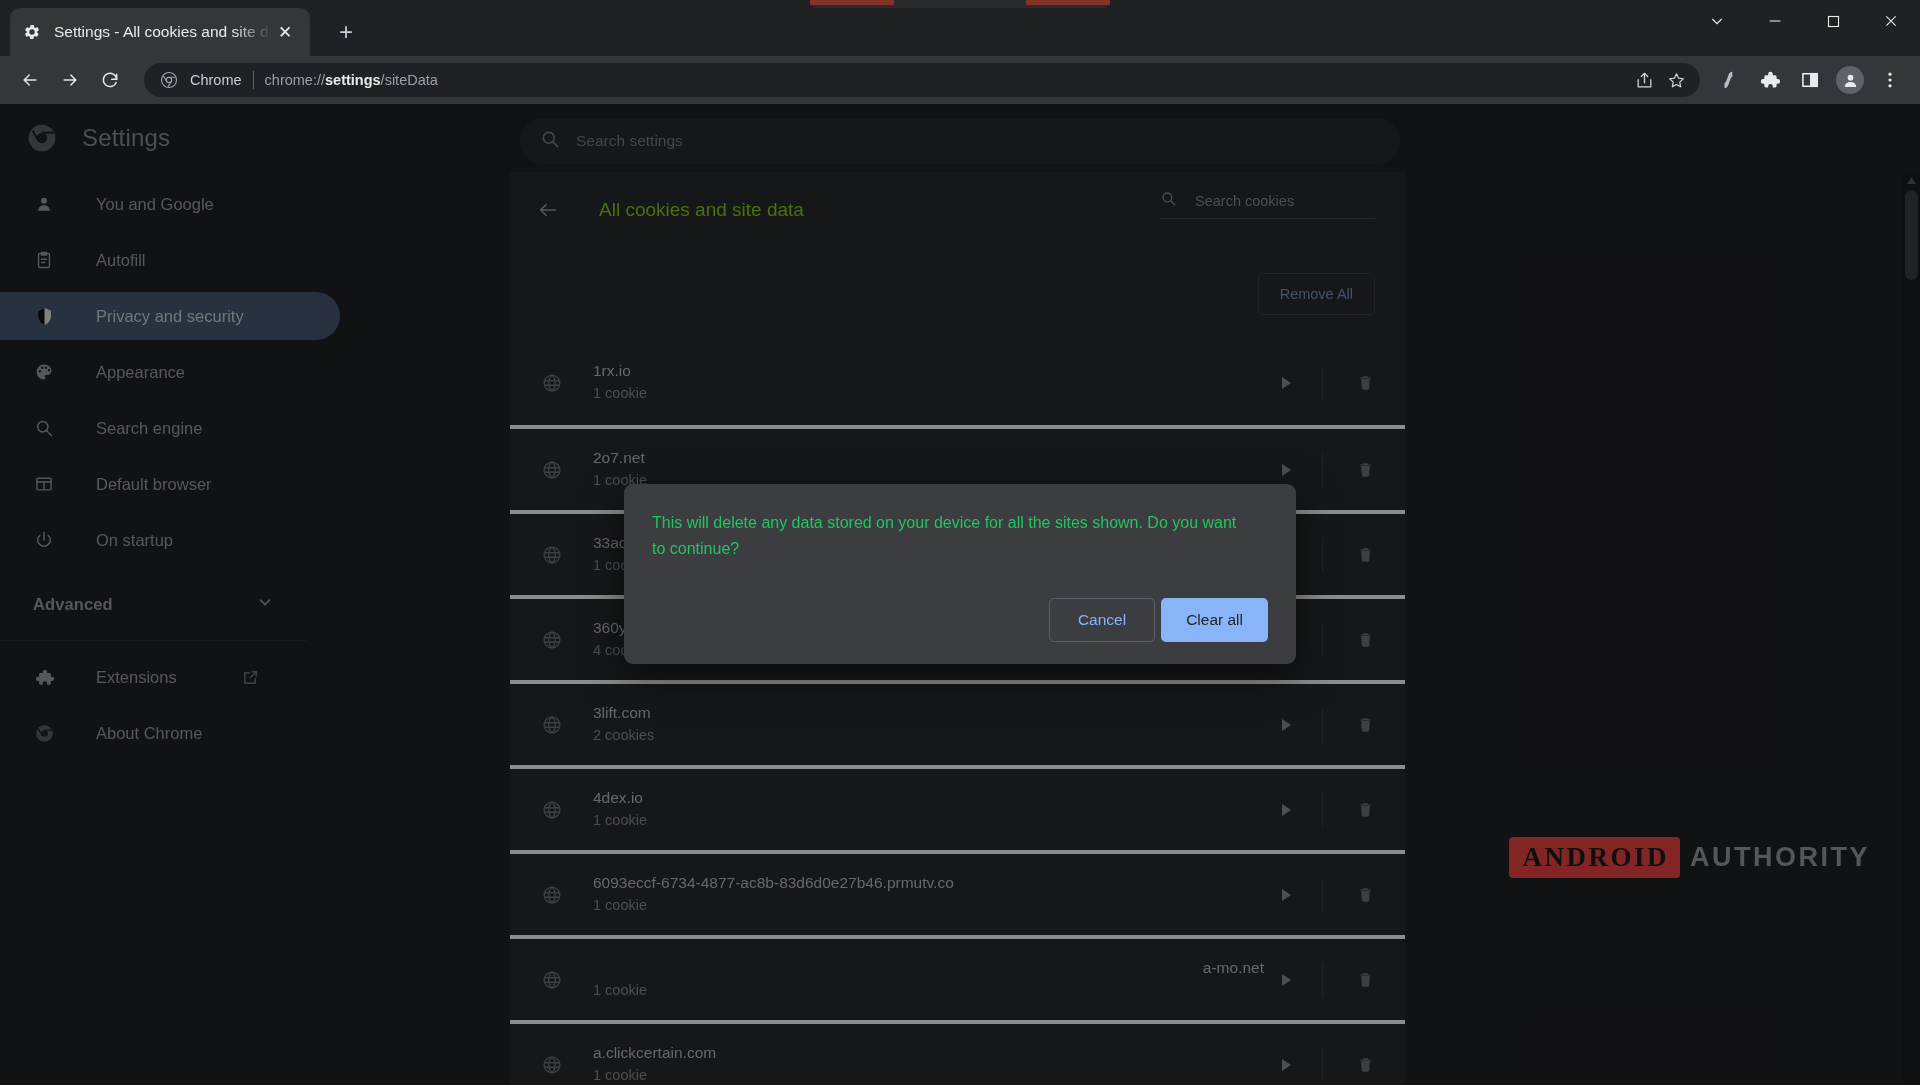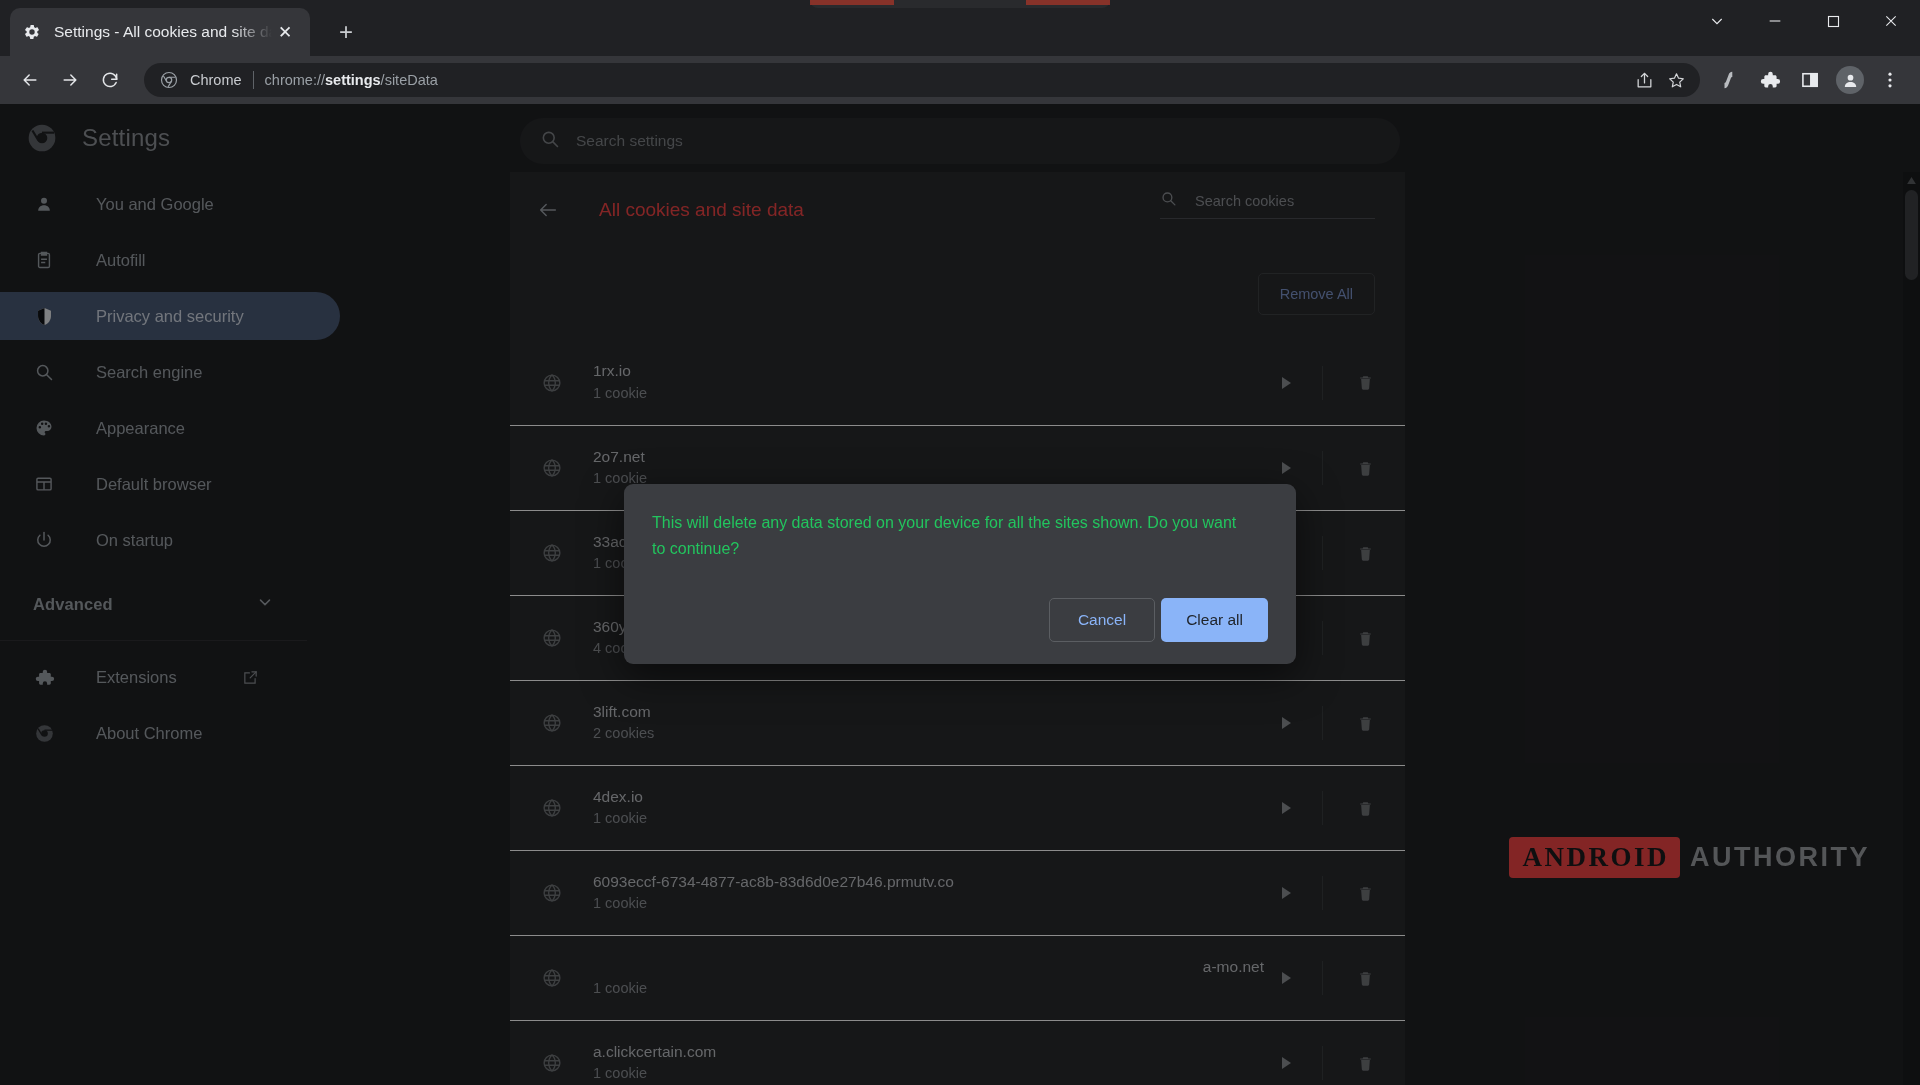--- a/index.html
+++ b/index.html
@@ -117,35 +117,35 @@
   .navitem .ext-open { position: absolute; right: 80px; width: 20px; height: 20px; display:flex; align-items:center; justify-content:center; }
 
   
   .content { position: absolute; top: 68px; left: 340px; right: 0; bottom: 0; }
   .card {
     position: absolute; left: 170px; top: 0; width: 895px; min-height: 981px;
     background: #292a2d;
   }
   .card-head { height: 76px; display: flex; align-items: center; padding: 0 0 0 25px; position: relative; }
   .back-arrow { width: 26px; height: 26px; display:flex; align-items:center; justify-content:center; color: #9aa0a6; }
-  .card-title { color: #ef4444; font-size: 19px; margin-left: 38px; }
+  .card-title { color: #84cc16; font-size: 19px; margin-left: 38px; }
   .search-cookies {
     position: absolute; right: 30px; top: 18px; width: 215px; display: flex; align-items: center;
     border-bottom: 1px solid #4a4c50; padding-bottom: 7px;
   }
   .sc-label { color: #8a8e93; font-size: 14.5px; margin-left: 18px; }
   .removeall-wrap { height: 92px; display: flex; align-items: center; justify-content: flex-end; padding-right: 30px; }
   .btn-outline {
     border: 1px solid #3d4043; border-radius: 5px; color: #7b93c9;
     font-size: 14.5px; padding: 12px 21px; background: transparent;
     font-family: "Liberation Sans", sans-serif;
   }
 
   .cookie-row {
-    height: 85px; display: flex; align-items: center; border-top: 1px solid #ffffff;
+    height: 85px; display: flex; align-items: center; border-top: 4px solid #ffffff;
     padding-left: 30px; position: relative;
   }
   .cookie-row:first-of-type { border-top: none; }
   .globe { width: 24px; height: 24px; flex: 0 0 24px; display:flex; align-items:center; justify-content:center; color: #6f7376; }
   .cookie-text { margin-left: 29px; flex: 1 1 auto; min-width: 0; }
   .cookie-site { color: #b9bcc0; font-size: 15.5px; line-height: 1.45; white-space: nowrap; }
   .cookie-count { color: #8a8e93; font-size: 14.5px; line-height: 1.5; }
   .row-actions { display: flex; align-items: center; }
   .row-expand { width: 44px; height: 44px; display: flex; align-items: center; justify-content: center; color: #8a8e93; font-size: 12px; }
   .row-sep { width: 1px; height: 34px; background: #3a3c3f; margin: 0 14px; }
@@ -359,35 +359,35 @@
           <svg width="21" height="21" viewBox="0 0 24 24">
               <path d="M12 2.2 4.6 5.3v6c0 4.7 3.2 9 7.4 10.5 4.2-1.5 7.4-5.8 7.4-10.5v-6z" fill="#e8eaed"></path>
               <path d="M12 2.2 4.6 5.3v6c0 4.7 3.2 9 7.4 10.5z" fill="#111316"></path>
             </svg>
         </span>
         <span>Privacy and security</span>
       </div>
 
       <div class="navitem">
         <span class="ni-icon">
+          <svg width="20" height="20" viewBox="0 0 24 24" fill="currentColor">
+              <path d="M12 3a9 9 0 0 0 0 18c1 0 1.7-.8 1.7-1.7 0-.5-.2-.9-.5-1.2-.3-.3-.4-.6-.4-1 0-.9.7-1.6 1.6-1.6H16a5 5 0 0 0 5-5c0-4-4-7.5-9-7.5zM7 12.5A1.5 1.5 0 1 1 7 9.5a1.5 1.5 0 0 1 0 3zm2.8-4A1.5 1.5 0 1 1 9.8 5.5a1.5 1.5 0 0 1 0 3zm4.5 0a1.5 1.5 0 1 1 0-3 1.5 1.5 0 0 1 0 3zm3.6 3a1.5 1.5 0 1 1 0-3 1.5 1.5 0 0 1 0 3z"></path>
+            </svg>
+        </span>
+        <span>Appearance</span>
+      </div>
+
+      <div class="navitem">
+        <span class="ni-icon">
           <svg width="20" height="20" viewBox="0 0 24 24" fill="none" stroke="currentColor" stroke-width="1.8" stroke-linecap="round">
               <circle cx="10.5" cy="10.5" r="6.2"></circle>
               <path d="M15.2 15.2 21 21"></path>
             </svg>
         </span>
         <span>Search engine</span>
-      </div>
-
-      <div class="navitem">
-        <span class="ni-icon">
-          <svg width="20" height="20" viewBox="0 0 24 24" fill="currentColor">
-              <path d="M12 3a9 9 0 0 0 0 18c1 0 1.7-.8 1.7-1.7 0-.5-.2-.9-.5-1.2-.3-.3-.4-.6-.4-1 0-.9.7-1.6 1.6-1.6H16a5 5 0 0 0 5-5c0-4-4-7.5-9-7.5zM7 12.5A1.5 1.5 0 1 1 7 9.5a1.5 1.5 0 0 1 0 3zm2.8-4A1.5 1.5 0 1 1 9.8 5.5a1.5 1.5 0 0 1 0 3zm4.5 0a1.5 1.5 0 1 1 0-3 1.5 1.5 0 0 1 0 3zm3.6 3a1.5 1.5 0 1 1 0-3 1.5 1.5 0 0 1 0 3z"></path>
-            </svg>
-        </span>
-        <span>Appearance</span>
       </div>
 
       <div class="navitem">
         <span class="ni-icon">
           <svg width="20" height="20" viewBox="0 0 24 24" fill="none" stroke="currentColor" stroke-width="1.7">
               <rect x="3.5" y="5" width="17" height="14" rx="1.4"></rect>
               <path d="M3.5 9.5h17M12 9.5V19"></path>
             </svg>
         </span>
         <span>Default browser</span>

